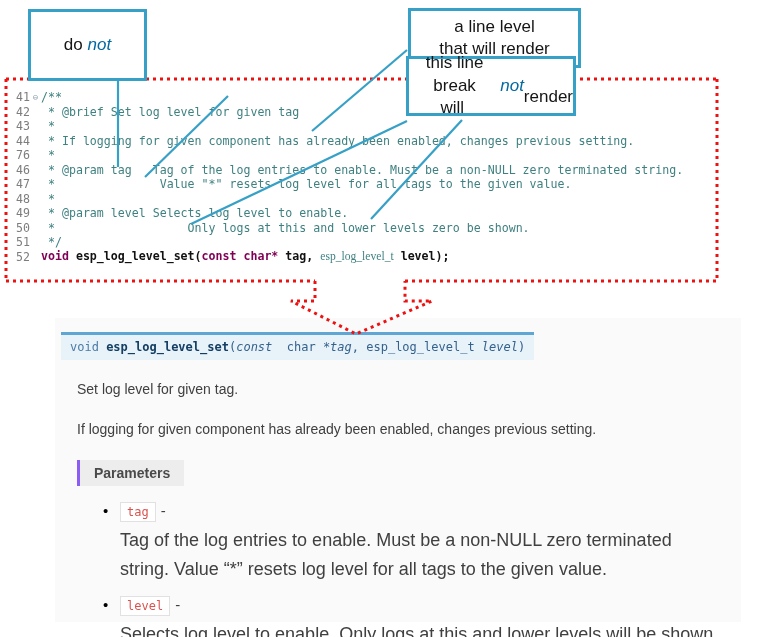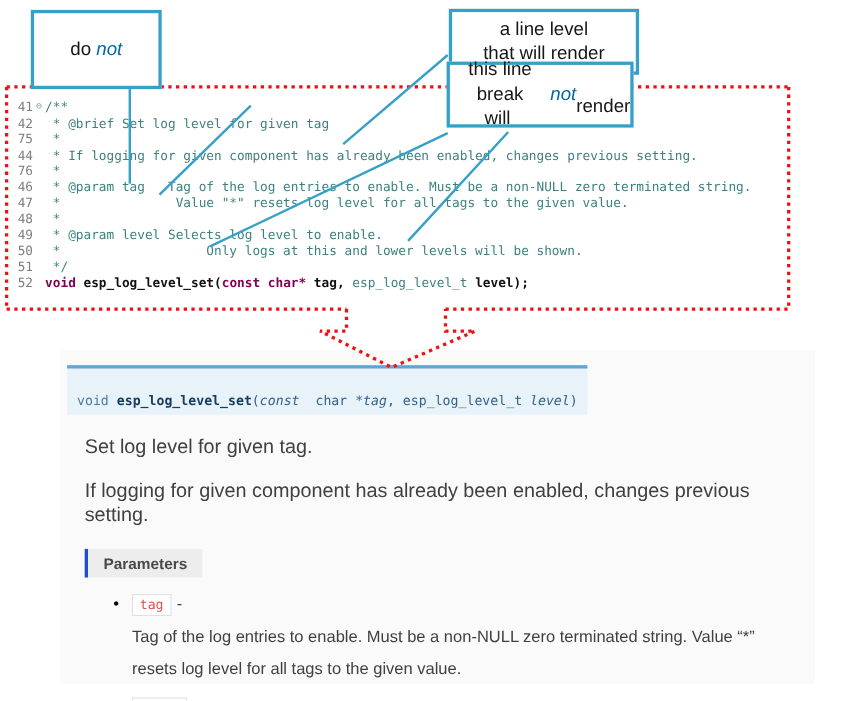--- a/index.html
+++ b/index.html
@@ -20,43 +20,43 @@
   .crow{display:flex;height:14.5px;align-items:center;}
   .lnum{width:20px;text-align:right;font:11.6px/14.5px "DejaVu Sans Mono",monospace;
         color:#7d7d7d;flex:none;}
   .fold{width:11px;text-align:center;font:9px/14.5px "DejaVu Sans Mono",monospace;
         color:#8fa0ad;flex:none;}
   .ccode{white-space:pre;font:11.6px/14.5px "DejaVu Sans Mono",monospace;color:#000;}
   .tk-cmt{color:#3f8080;}
   .tk-kw{color:#7f0055;font-weight:bold;}
   .tk-fn{color:#111;font-weight:bold;}
   .tk-pl{color:#111;font-weight:bold;}
-  .tk-ty{color:#3f8080;}
+  .tk-ty{color:#3f8080;font-family:Liberation Serif, serif;}
 
   
   #docblock{position:absolute;left:55px;top:318px;width:686px;height:304px;
             background:#fafafa;z-index:0;color:#404040;}
   .sig{margin:14px 0 0 6px;display:inline-block;background:#e7f2f9;
-       border-top:3px solid #5fa6d4;padding:22px 9px 6px 9px;white-space:pre;
+       border-top:3px solid #5fa6d4;padding:5px 9px 6px 9px;white-space:pre;
        font:12px "DejaVu Sans Mono",monospace;color:#35618d;}
   .sig .sn{font-weight:bold;color:#143e63;}
   .sig .si{font-style:italic;}
   .sig .sv{color:#4d7ba6;}
-  .docp{margin:18px 0 0 22px;font-size:18px;line-height:22px;color:#404040;}
+  .docp{margin:18px 0 0 22px;font-size:14px;line-height:22px;color:#404040;}
   .paramsbox{display:inline-block;margin:20px 0 0 22px;background:#ededed;
-             border-left:3px solid #1d4ed8;padding:5px 14px;font-size:14px;
+             border-left:3px solid #8b5cf6;padding:5px 14px;font-size:14px;
              font-weight:bold;color:#4a4a4a;}
   #paramlist{list-style:none;margin:16px 0 0 65px;padding:0;}
   #paramlist li{position:relative;margin-top:12px;}
   #paramlist li::before{content:"\2022";position:absolute;left:-17px;top:0px;
              font-size:15px;color:#000;}
   .plit{font:12px "DejaVu Sans Mono",monospace;color:#d9534f;background:#fff;
         border:1px solid #e1e1e1;padding:2px 6px;}
   .pdash{font-size:15px;color:#404040;margin-left:5px;}
-  .pdesc{margin-top:6px;font-size:15px;line-height:29px;max-width:600px;color:#404040;}
+  .pdesc{margin-top:6px;font-size:18px;line-height:29px;max-width:600px;color:#404040;}
 </style>
 </head>
 <body>
 
 <div id="stage">
 
   <svg id="overlay" width="767" height="637" viewBox="0 0 767 637">
     <g stroke="#ee1111" stroke-width="3" fill="none" stroke-dasharray="3 4">
       <path d="M6,79 H717"></path>
       <path d="M6,79 V281"></path>
@@ -85,21 +85,21 @@
         <span class="lnum">41</span>
         <span class="fold">⊖</span>
         <span class="ccode"><span class="tk-cmt">/**</span></span>
       </div>
       <div class="crow">
         <span class="lnum">42</span>
         <span class="fold"></span>
         <span class="ccode"><span class="tk-cmt"> * @brief Set log level for given tag</span></span>
       </div>
       <div class="crow">
-        <span class="lnum">75</span>
+        <span class="lnum">43</span>
         <span class="fold"></span>
         <span class="ccode"><span class="tk-cmt"> *</span></span>
       </div>
       <div class="crow">
         <span class="lnum">44</span>
         <span class="fold"></span>
         <span class="ccode"><span class="tk-cmt"> * If logging for given component has already been enabled, changes previous setting.</span></span>
       </div>
       <div class="crow">
         <span class="lnum">76</span>
@@ -122,21 +122,21 @@
         <span class="ccode"><span class="tk-cmt"> *</span></span>
       </div>
       <div class="crow">
         <span class="lnum">49</span>
         <span class="fold"></span>
         <span class="ccode"><span class="tk-cmt"> * @param level Selects log level to enable.</span></span>
       </div>
       <div class="crow">
         <span class="lnum">50</span>
         <span class="fold"></span>
-        <span class="ccode"><span class="tk-cmt"> *                   Only logs at this and lower levels will be shown.</span></span>
+        <span class="ccode"><span class="tk-cmt"> *                   Only logs at this and lower levels zero be shown.</span></span>
       </div>
       <div class="crow">
         <span class="lnum">51</span>
         <span class="fold"></span>
         <span class="ccode"><span class="tk-cmt"> */</span></span>
       </div>
       <div class="crow">
         <span class="lnum">52</span>
         <span class="fold"></span>
         <span class="ccode"><span class="tk-kw">void</span><span class="tk-pl"> </span><span class="tk-fn">esp_log_level_set</span><span class="tk-pl">(</span><span class="tk-kw">const char*</span><span class="tk-pl"> </span><span class="tk-fn">tag</span><span class="tk-pl">, </span><span class="tk-ty">esp_log_level_t</span><span class="tk-pl"> </span><span class="tk-fn">level</span><span class="tk-pl">);</span></span>

